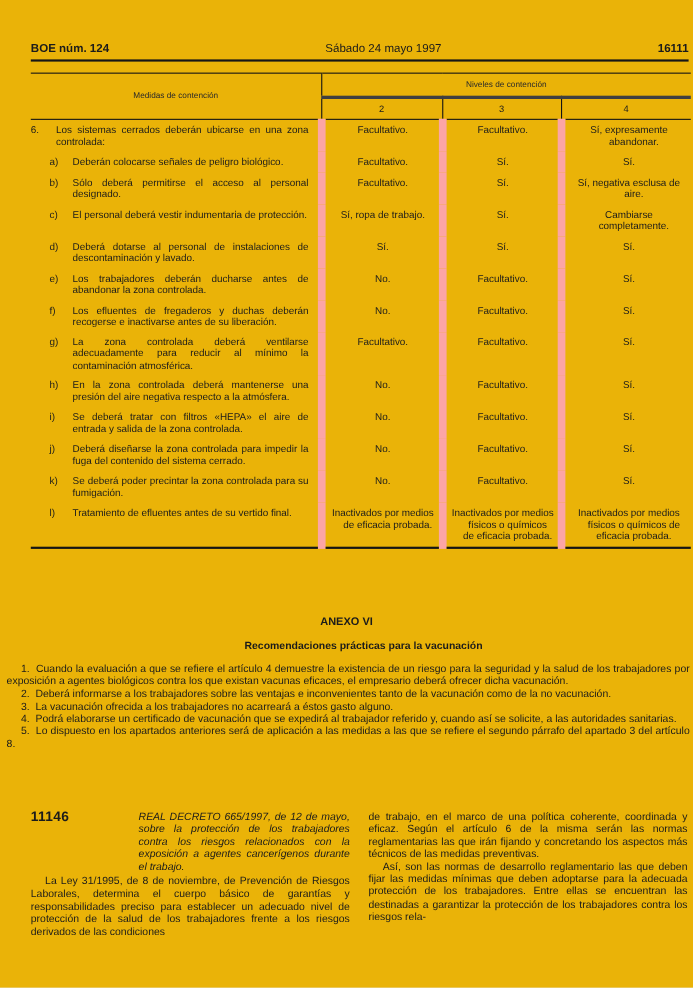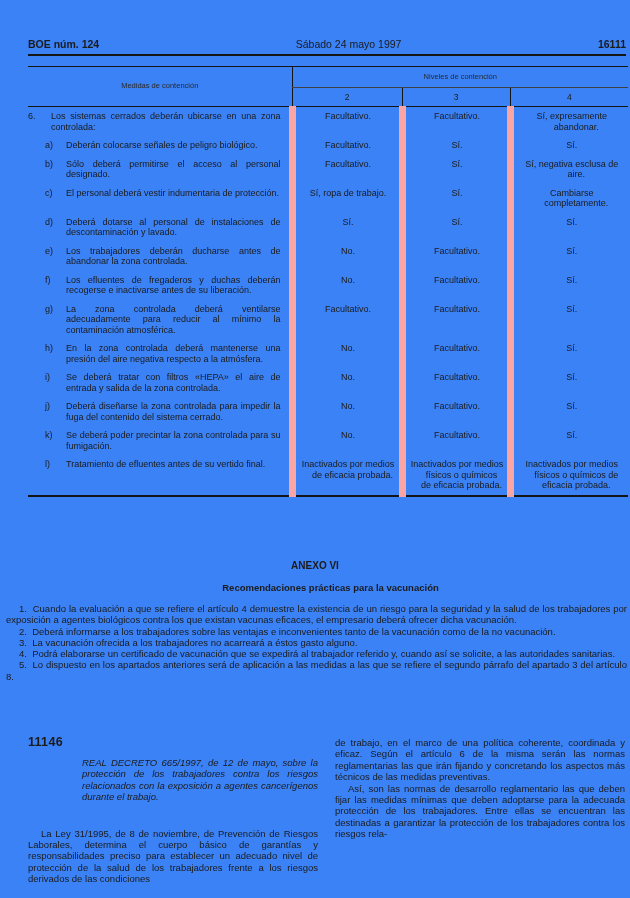--- a/index.html
+++ b/index.html
@@ -1,18 +1,18 @@
 <!DOCTYPE html>
 <html><head>
 <meta charset="utf-8">
 <style>
   * { margin:0; padding:0; box-sizing:border-box; }
   html,body { background:#e8e8e8; }
   .page {
-    width:630px; height:898px; background:#3b82f6; position:relative;
+    width:630px; height:898px; background:#eab308; position:relative;
     font-family:"Liberation Sans", sans-serif; color:#1b1b1b;
     overflow:hidden; margin:0 auto;
   }
   
   .boe-header {
     position:absolute; top:38px; left:28px; right:4px;
     display:flex; justify-content:space-between; align-items:baseline;
     font-size:10.5px; border-bottom:2px solid #161616; padding-bottom:4px;
   }
   .boe-header .bold { font-weight:bold; }
@@ -23,21 +23,21 @@
     border-top:1.5px solid #151515; border-bottom:2px solid #151515;
     font-size:9px; line-height:10.5px;
   }
   th { font-weight:normal; }
   th.c1h {
     font-size:7.5px; text-align:center; vertical-align:middle;
     border-bottom:1px solid #151515; color:#2a2a2a;
   }
   th.spanh {
     font-size:7.5px; text-align:center; padding:5px 0 4px;
-    border-left:1px solid #151515; border-bottom:1px solid #404040; color:#2a2a2a;
+    border-left:1px solid #151515; border-bottom:3px solid #404040; color:#2a2a2a;
   }
   th.lvl {
     font-size:8.5px; text-align:center; padding:4px 0;
     border-left:1px solid #151515; border-bottom:1px solid #151515;
   }
   tbody td { vertical-align:top; padding:4px 3px 4px 0; }
   tbody td.cv {
     border-left:7px solid #fca5a5;
     padding-left:14px; text-indent:-9px; text-align:center;
   }
@@ -53,24 +53,24 @@
   .anexo .paras { margin:10px 3px 0 6px; }
   .anexo p {
     font-size:9.5px; line-height:11.3px; text-align:justify; text-indent:13px;
   }
   
   .columns {
     position:absolute; top:737px; left:28px; right:5px;
     display:flex; gap:17px;
   }
   .colm { flex:1; font-size:9.5px; line-height:11.4px; text-align:justify; }
-  .decree-head { display:flex; }
+  .decree-head { display:flex;gap:44px; }
   .decree-num { font-weight:bold; font-size:12.5px; flex:none; width:53px; letter-spacing:0.3px; }
-  .decree-title { font-style:italic; flex:1; padding-left:1px;margin-top:20px; }
-  .col-left p { margin-top:25px; text-indent:13px; }
+  .decree-title { font-style:italic; flex:1; padding-left:1px; }
+  .col-left p { margin-top:2px; text-indent:13px; }
   .col-right p.cont { text-indent:0; }
   .col-right p.ind { text-indent:13px; }
 </style>
 </head>
 <body>
 
 <div class="page">
 
   <div class="boe-header">
     <span class="bold">BOE núm. 124</span>

